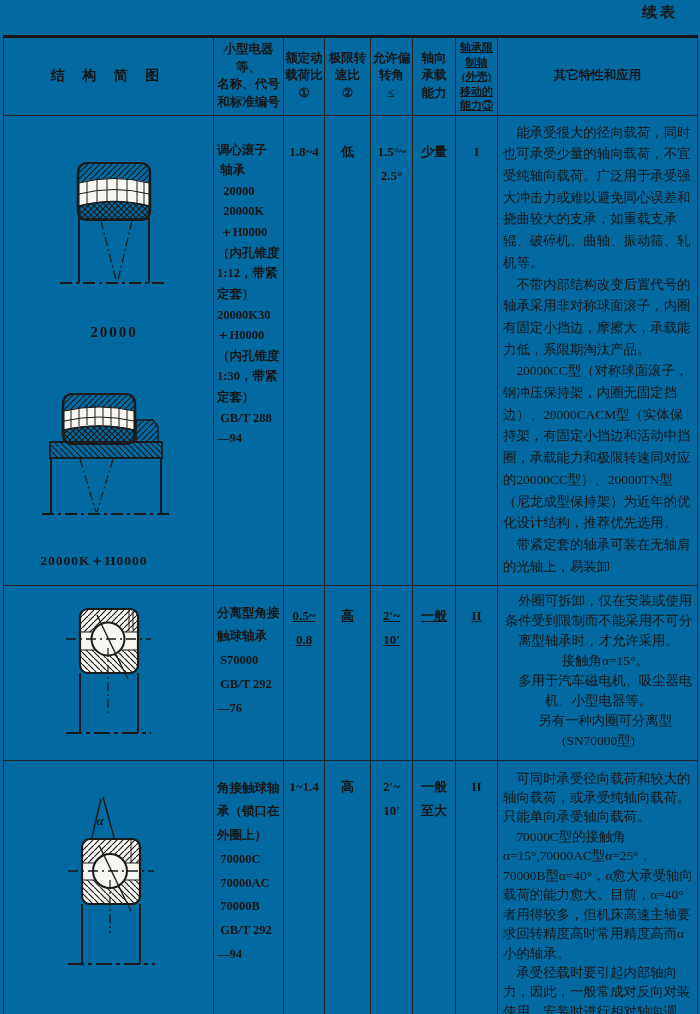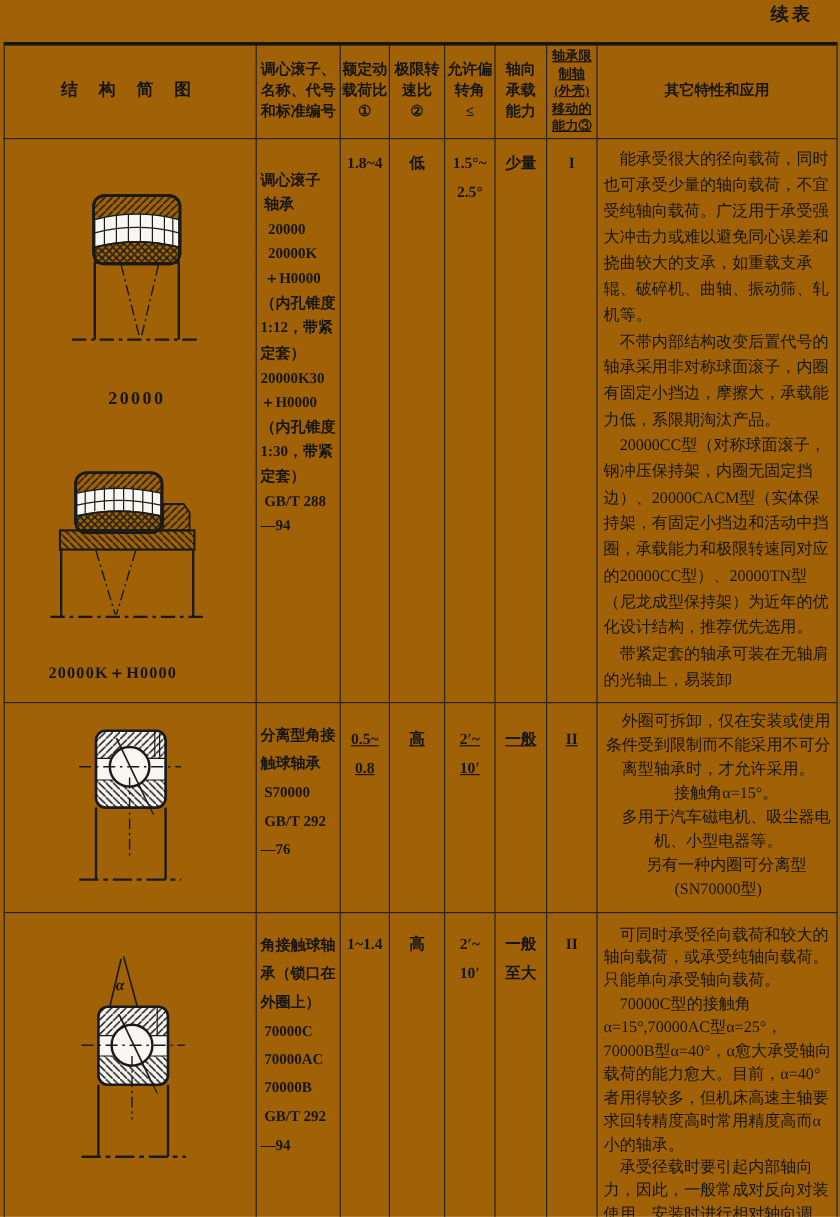--- a/index.html
+++ b/index.html
@@ -1,18 +1,18 @@
 <!DOCTYPE html>
 <html><head>
 <meta charset="utf-8">
 <style>
   html,body{margin:0;padding:0;}
   .page{
     position:relative;width:700px;height:1014px;overflow:hidden;
-    background:#a16207;color:#161616;
+    background:#0369a1;color:#161616;
     font-family:"Liberation Serif","DejaVu Serif",serif;
   }
   .continued{
     position:absolute;top:3px;right:22px;
     font-size:15px;font-weight:700;letter-spacing:3px;
   }
   table.tbl{
     position:absolute;left:3px;top:35px;width:694px;
     border-collapse:collapse;table-layout:fixed;
     border-left:1px solid #242424;border-right:1px solid #242424;
@@ -33,21 +33,21 @@
   }
   th.h-diagram{font-size:14px;letter-spacing:7px;}
   th.h-restrict{font-size:11px;line-height:1.32;text-decoration:underline;}
   td.model{
     font-size:12.5px;font-weight:600;line-height:1.65;
     padding:24px 2px 0 3px;text-align:left;
   }
   .r2 td.model,.r3 td.model{line-height:1.9;padding-top:16px;}
   td.num{
     font-size:13px;font-weight:600;text-align:center;
-    padding-top:8px;line-height:1.85;
+    padding-top:24px;line-height:1.85;
     font-family:"Liberation Serif","DejaVu Serif",serif;
   }
   .r2 td.num{padding-top:18px;text-decoration:underline;}
   .r3 td.num{padding-top:14px;}
   td.feat{
     font-size:13.4px;font-weight:500;line-height:1.62;
     padding:6px 3px 0 5px;text-align:left;
   }
   .r2 td.feat{line-height:1.5;padding-top:5px;text-align:center;}
   .r3 td.feat{line-height:1.45;padding-top:8px;}
@@ -71,21 +71,21 @@
         <col style="width:46px">
       <col style="width:42px">
         <col style="width:43px">
         <col style="width:42px">
         <col style="width:200px">
     </colgroup>
 
     <tbody>
         <tr class="hdr">
       <th class="h-diagram">结 构 简 图</th>
-      <th>调心滚子、
+      <th>小型电器等、
 名称、代号
 和标准编号</th>
       <th>额定动
 载荷比
 ①</th>
       <th>极限转
 速比
 ②</th>
       <th>允许偏
 转角

